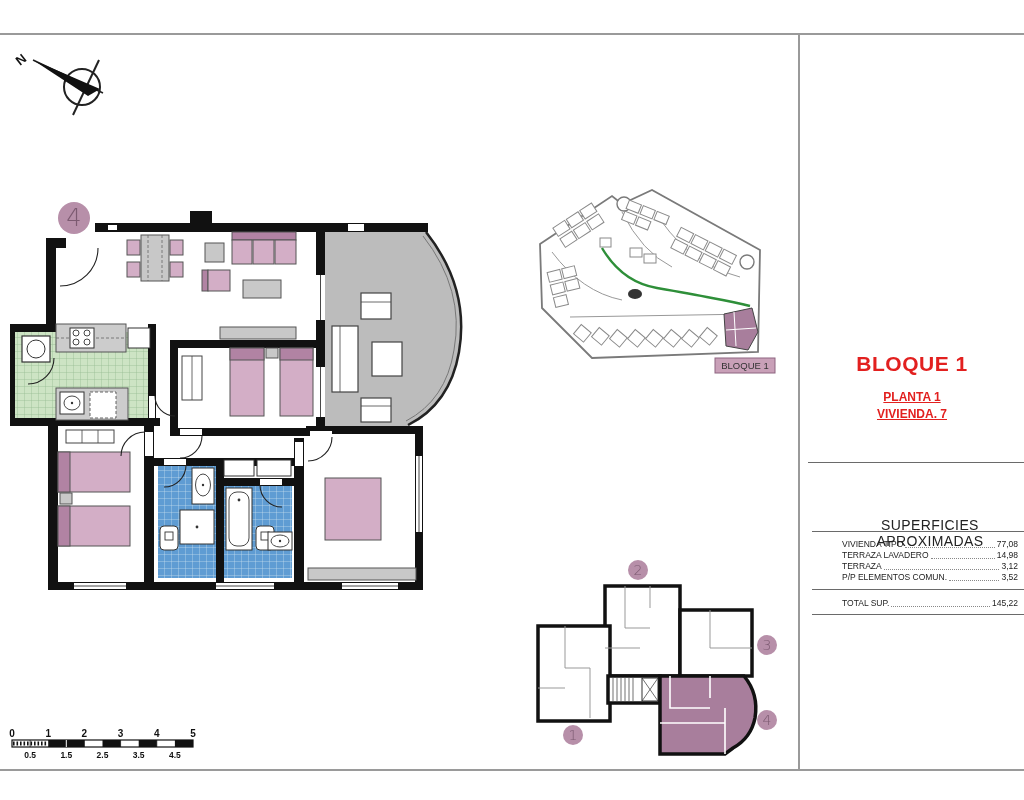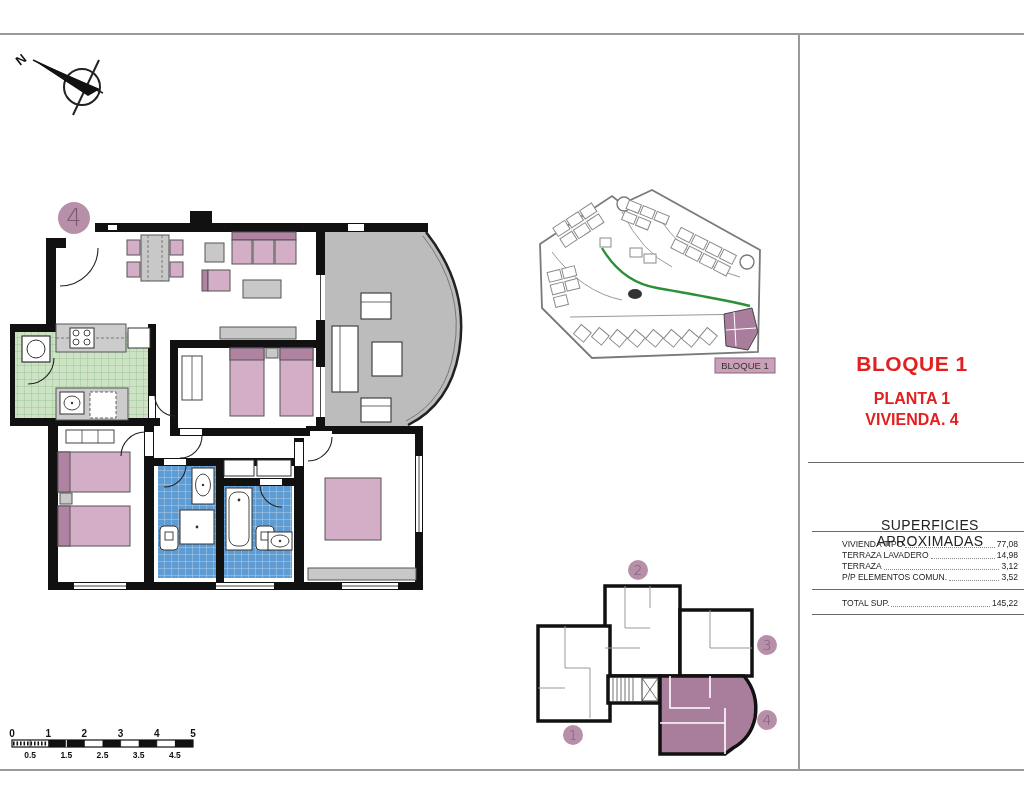--- a/index.html
+++ b/index.html
@@ -2,21 +2,21 @@
 <html><head>
 <meta charset="utf-8">
 <style>
   html,body{margin:0;padding:0;background:#fff;}
   .page{position:relative;width:1024px;height:800px;background:#fff;overflow:hidden;
         font-family:"Liberation Sans","DejaVu Sans",sans-serif;}
   .abs{position:absolute;}
   .frame{background:#9a9a9a;}
   .titleblock{color:#e2201f;text-align:center;font-weight:bold;}
   .tb-main{font-size:21px;letter-spacing:.5px;}
-  .tb-sub{font-size:16px;margin-top:3px;}
+  .tb-sub{font-size:12px;margin-top:3px;text-decoration:underline;}
   .rule{border-top:1px solid #6a6a6a;height:0;}
   .s-head{font-size:14px;color:#222;text-align:center;letter-spacing:.4px;}
   .s-row{display:flex;align-items:flex-end;font-size:8.5px;color:#222;line-height:11px;}
   .s-row .lead{flex:1;border-bottom:1px dotted #888;margin:0 2px 2px;}
   .footer-line{font-size:9.5px;font-weight:bold;color:#111;white-space:nowrap;line-height:12px;}
 </style>
 </head>
 <body>
 
 <div class="page">
@@ -325,21 +325,21 @@
       <circle cx="53" cy="187" r="10" fill="#b78fa9"></circle>
       <text x="53" y="192" font-size="14" font-weight="200" fill="#7c5a71" text-anchor="middle">1</text>
       <circle cx="247" cy="172" r="10" fill="#b78fa9"></circle>
       <text x="247" y="177" font-size="14" font-weight="200" fill="#7c5a71" text-anchor="middle">4</text>
     </g>
   </svg>
 
   <div class="abs titleblock" style="left:800px;top:352px;width:224px">
     <div class="tb-main">BLOQUE 1</div>
     <div class="tb-sub" style="margin-top:14px">PLANTA 1</div>
-    <div class="tb-sub">VIVIENDA. 4</div>
+    <div class="tb-sub">VIVIENDA. 7</div>
   </div>
 
   <div class="abs s-head" style="left:840px;top:517px;width:180px">SUPERFICIES APROXIMADAS</div>
   <div class="abs rule" style="left:812px;top:531px;width:212px"></div>
   <div class="abs" style="left:842px;top:539px;width:176px">
     <div class="s-row">
       <span>VIVIENDA TIPO</span>
       <span class="lead"></span>
       <span>77,08</span>
     </div>

